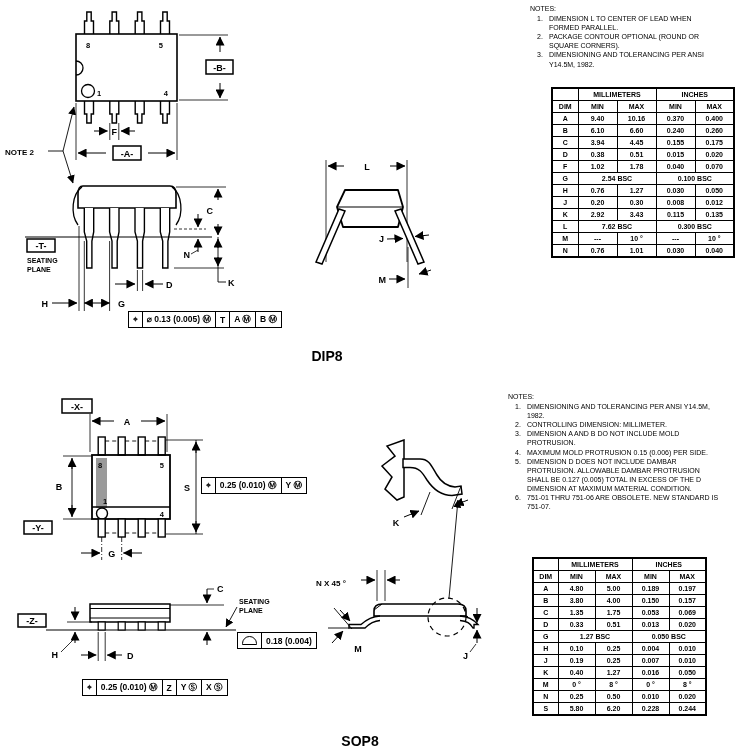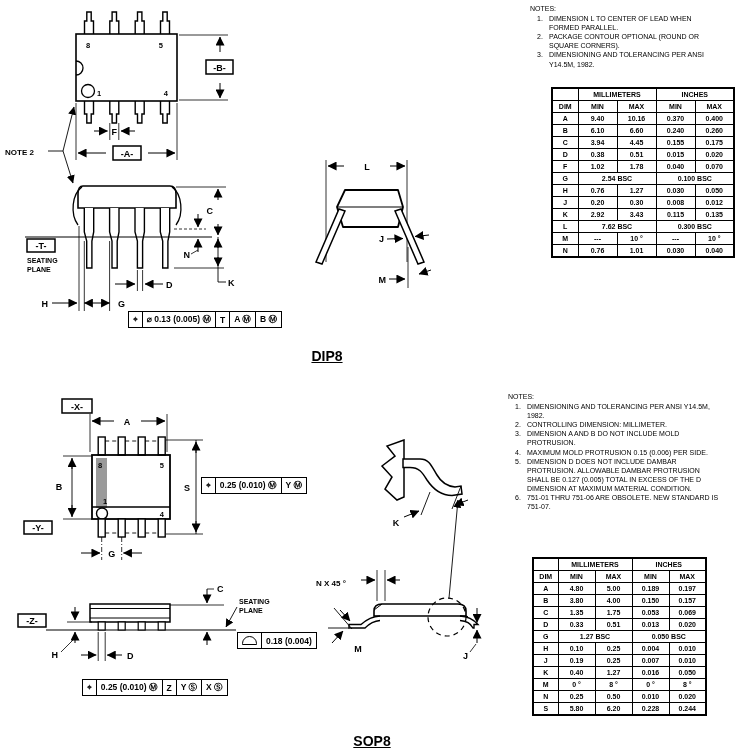--- a/index.html
+++ b/index.html
@@ -5,21 +5,21 @@
   html,body{margin:0;padding:0;background:#fff;}
   .canvas{position:relative;width:736px;height:754px;background:#fff;overflow:hidden;
           font-family:"Liberation Sans",sans-serif;color:#000;}
   svg text{fill:#000;}
   .t9{font:bold 9px "Liberation Sans",sans-serif;}
   .t8{font:bold 8px "Liberation Sans",sans-serif;}
   .t7{font:bold 7px "Liberation Sans",sans-serif;}
   .t7n{font:bold 7.5px "Liberation Sans",sans-serif;}
 
   .abs{position:absolute;}
-  .sec-title{position:absolute;font:bold 14px "Liberation Sans",sans-serif;text-align:center;text-decoration:underline;}
+  .sec-title{position:absolute;font:bold 14px "Liberation Sans",sans-serif;text-align:center;}
 
   
   .notes{position:absolute;font:7px/1.3 "Liberation Sans",sans-serif;letter-spacing:0;}
   .notes-title{font-weight:bold;font-weight:normal;margin-bottom:1px;}
   .note-item{display:flex;margin-left:7px;}
   .note-num{flex:none;width:12px;}
   .note-txt{flex:1;}
 
   
   table.dimtable{position:absolute;border-collapse:collapse;background:#fff;
@@ -564,15 +564,15 @@
           <td class="dim">S</td>
           <td>5.80</td>
           <td>6.20</td>
           <td>0.228</td>
           <td>0.244</td>
         </tr>
       </tbody>
 </table>
 
 <div class="sec-title" style="left:287px;top:348px;width:80px">DIP8</div>
-<div class="sec-title" style="left:332px;top:733px;width:80px">SOP8</div>
+<div class="sec-title" style="left:320px;top:733px;width:80px">SOP8</div>
 
 </div>
 
 </body></html>

